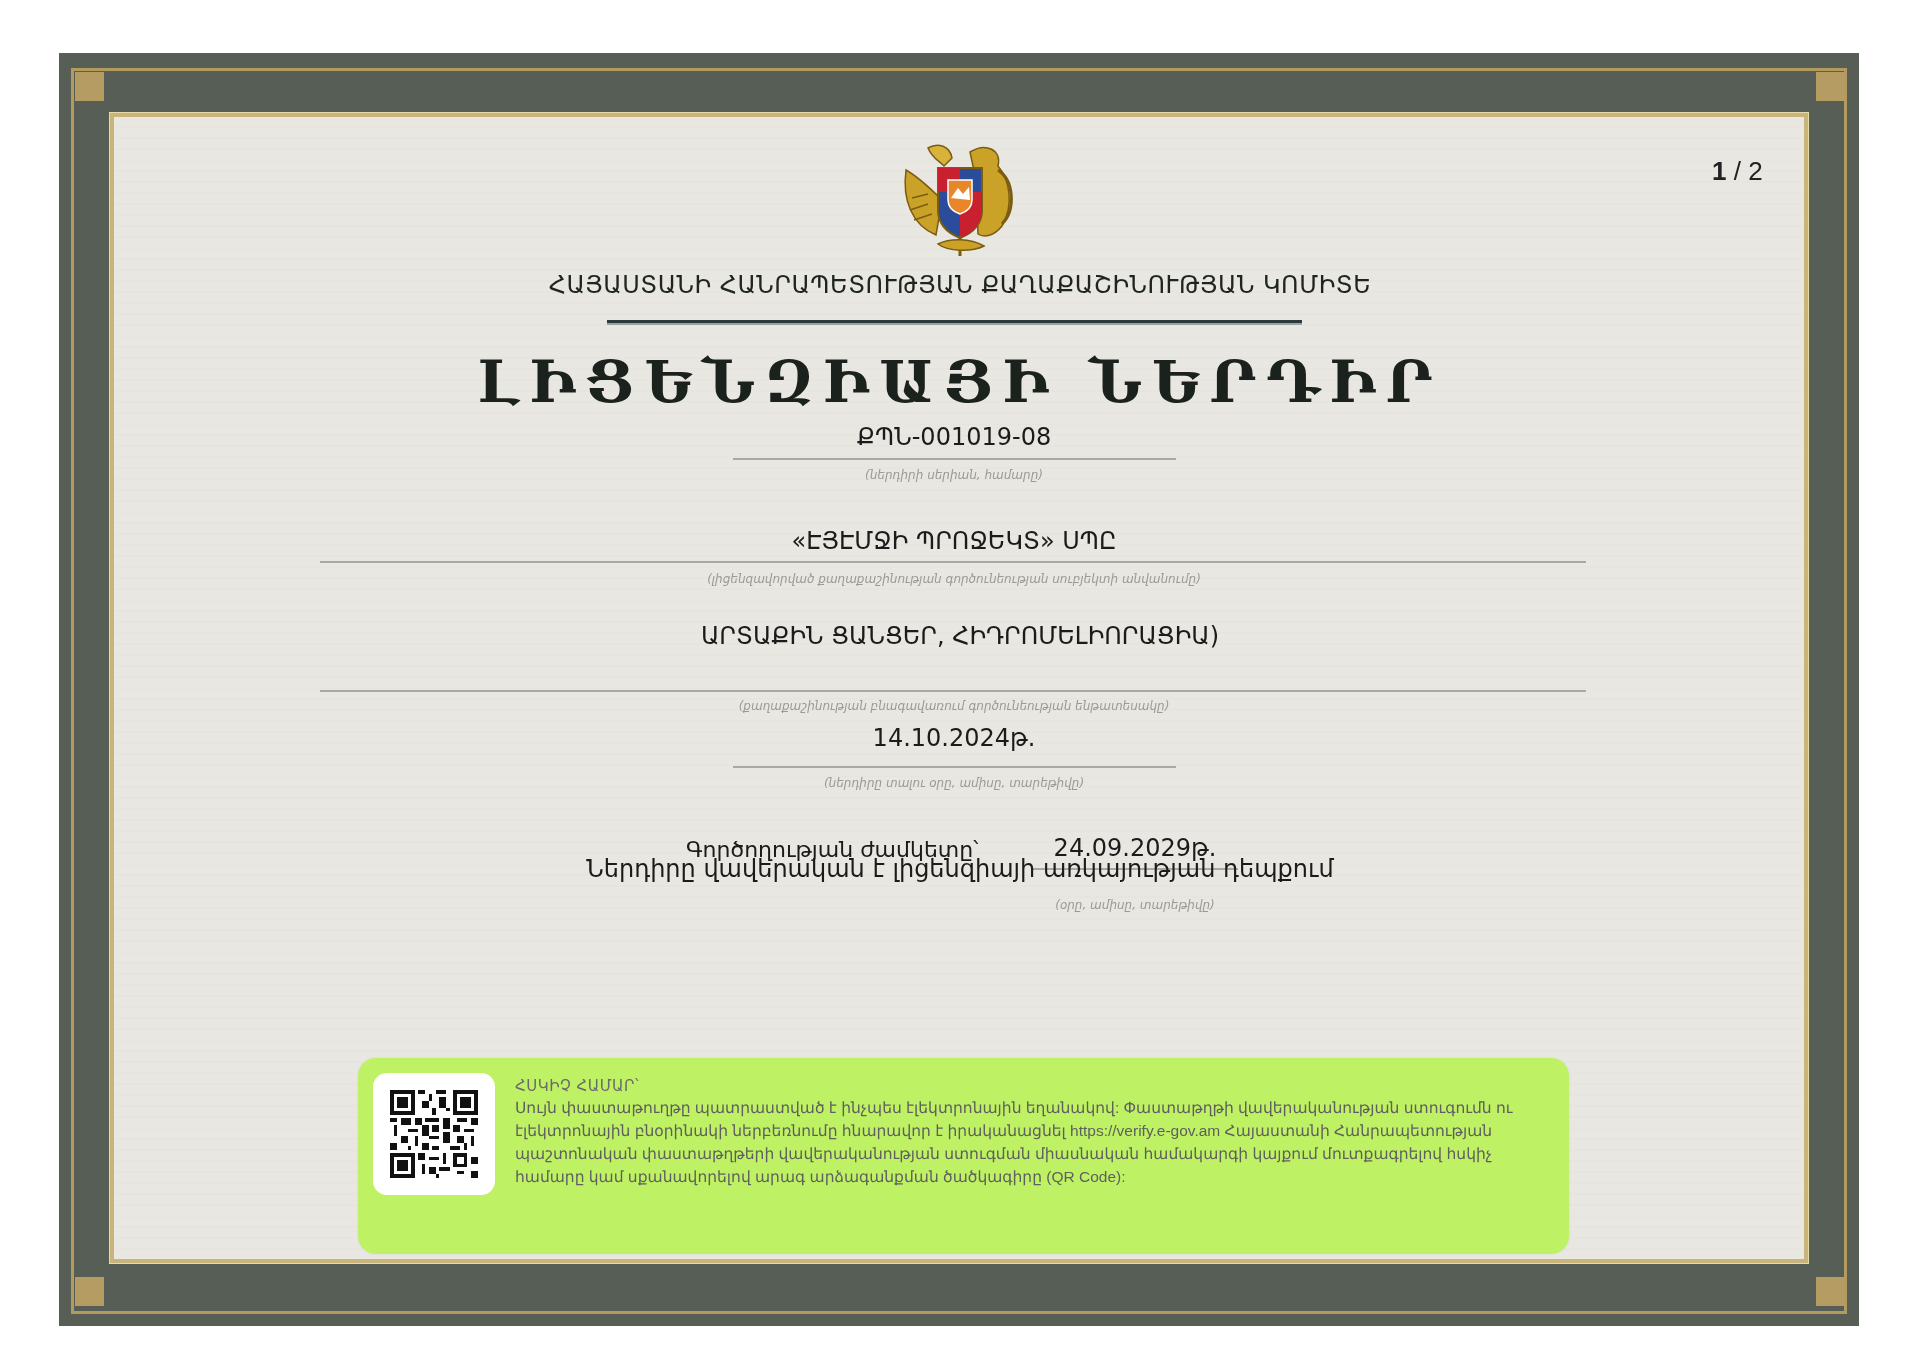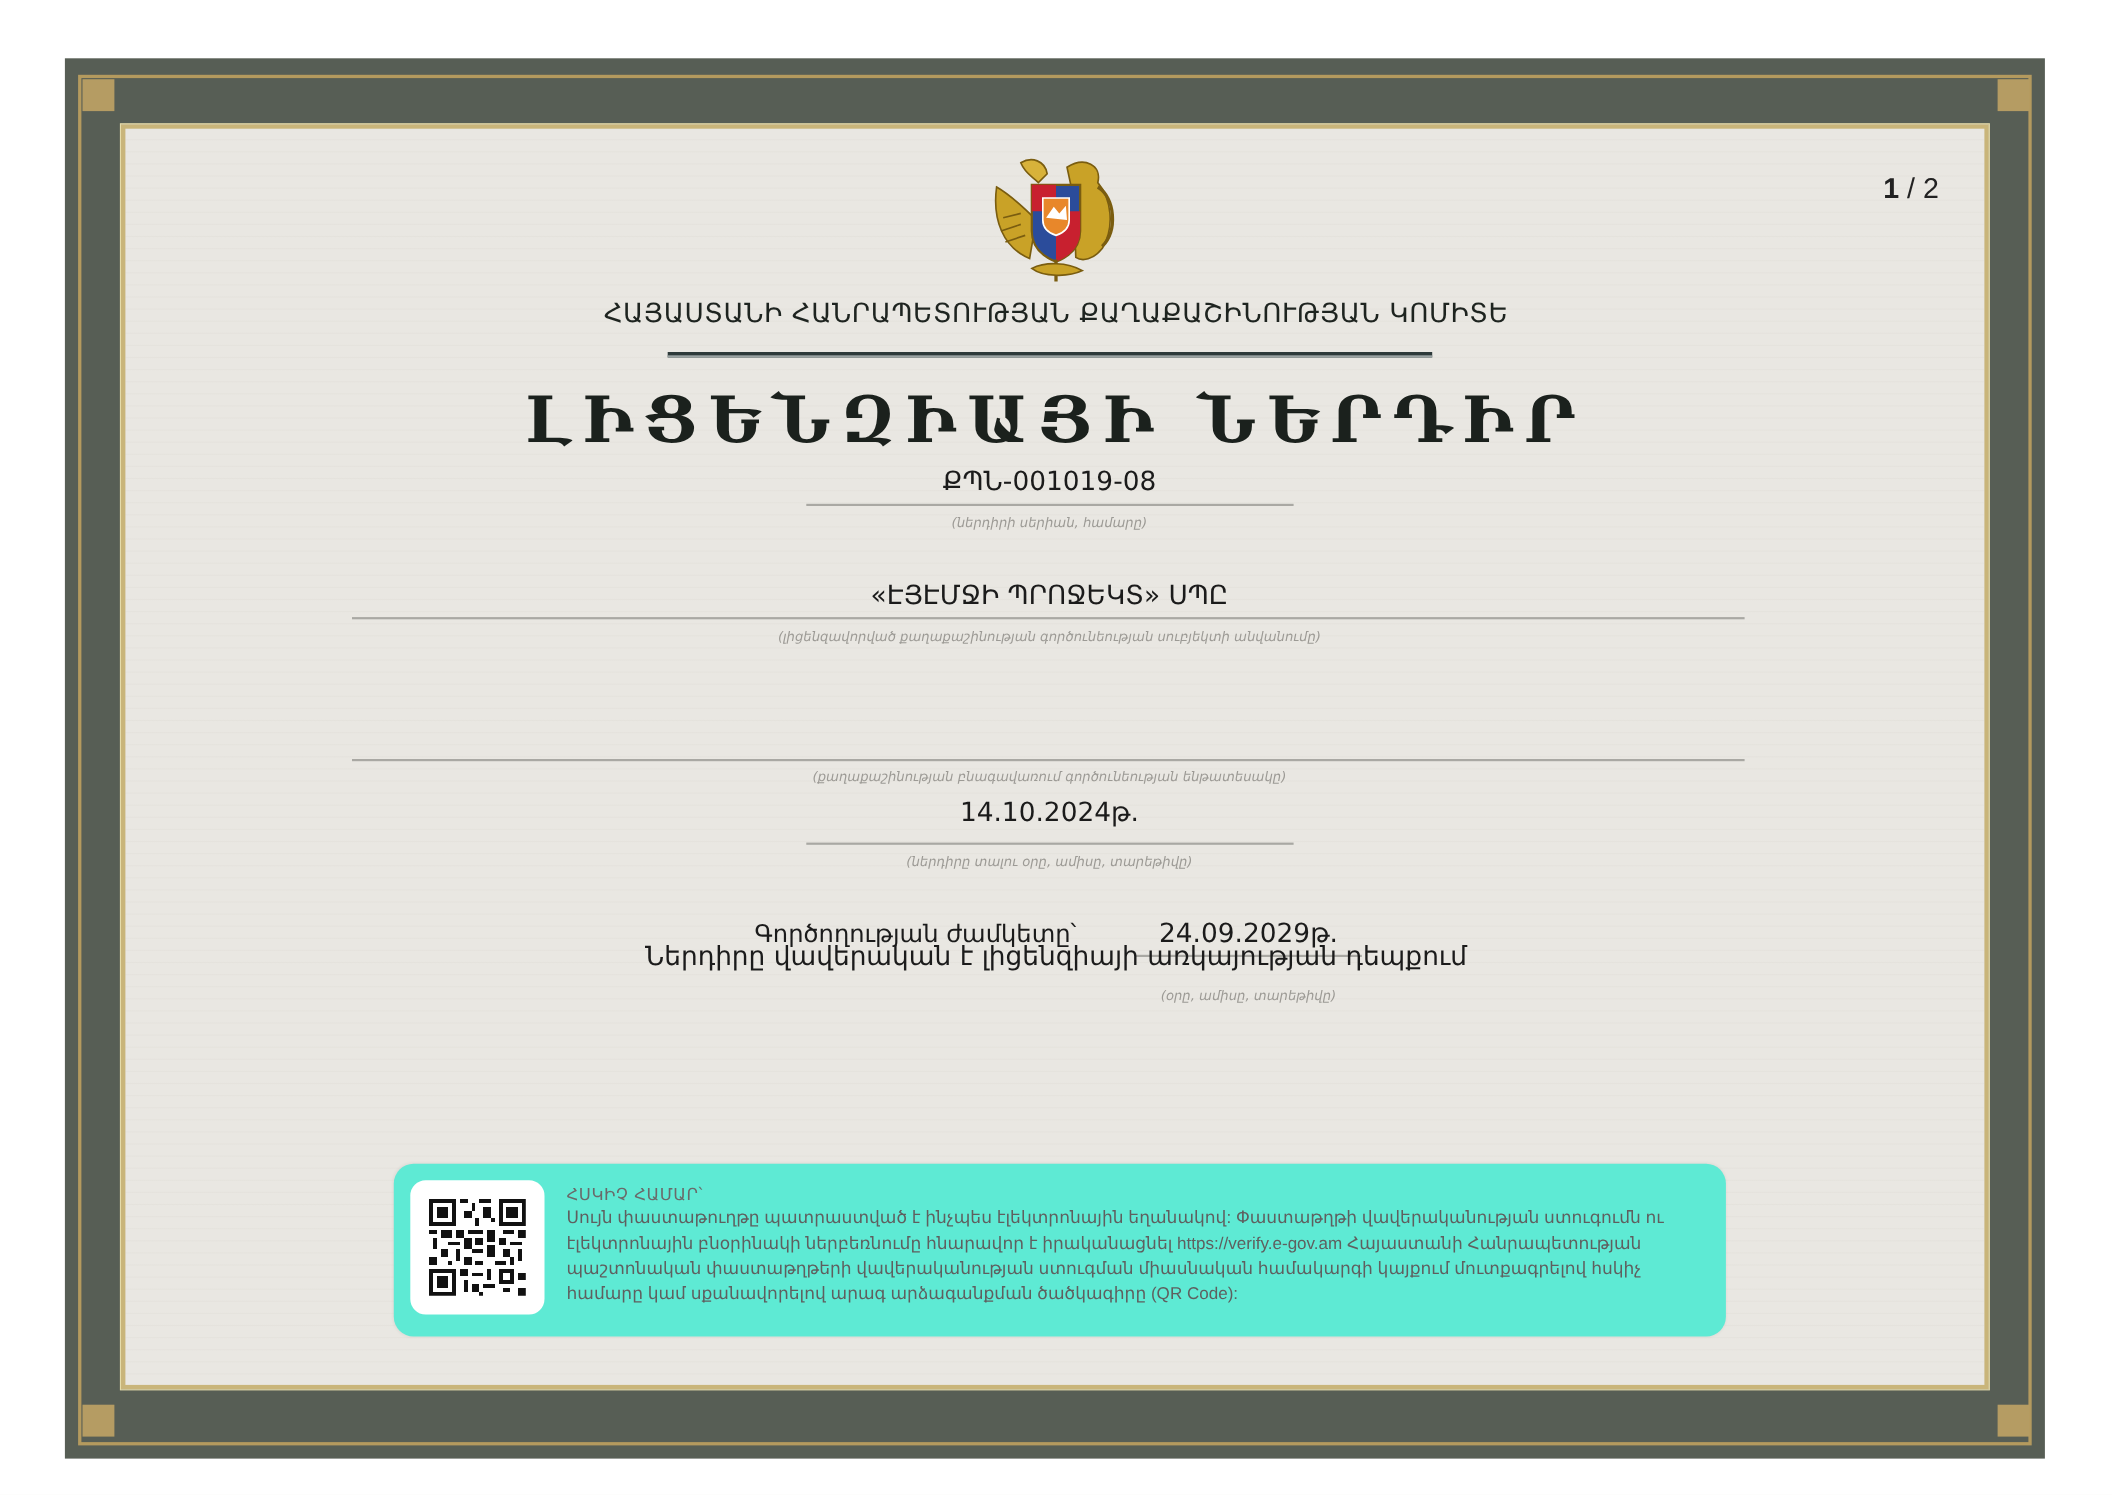--- a/index.html
+++ b/index.html
@@ -18,21 +18,21 @@
   .page-num b { font-weight:700; }
   .emblem { left:898px; top:140px; width:124px; height:118px; }
   .header-text { left:960px; top:271px; font-size:24px; color:#1e2420; letter-spacing:0.5px; font-family:"DejaVu Sans", sans-serif; }
   .header-rule { left:607px; top:320px; width:695px; height:3px; background:#2d3a3a; border-bottom:2px solid #9aa3a3; }
   .title { left:960px; top:348px; font-size:58px; font-weight:700; color:#1b211d; letter-spacing:10px; font-family:"DejaVu Serif", serif;text-align:right; }
   .value { font-size:24px; color:#1b1b1b; font-family:"DejaVu Sans", sans-serif; }
   .rule { height:2px; background:#a9a8a3; }
   .caption { font-size:12px; font-style:italic; color:#9c9a95; font-family:"DejaVu Sans", sans-serif; }
   .activity { left:960px; top:618px; width:1230px; font-size:24px; line-height:36px; color:#1b1b1b; text-align:center; transform:translateX(-50%); }
   .validity { left:960px; top:855px; font-size:24px; color:#1b1b1b; }
-  .verify-box { left:358px; top:1058px; width:1211px; height:157px; background:#5eead4; border-radius:18px; box-shadow:0 0 3px rgba(0,0,0,0.06); }
+  .verify-box { left:358px; top:1058px; width:1211px; height:196px; background:#bef264; border-radius:18px; box-shadow:0 0 3px rgba(0,0,0,0.06); }
   .qr-wrap { left:15px; top:15px; width:122px; height:122px; background:#ffffff; border-radius:14px; }
   .qr { position:absolute; left:17px; top:17px; width:88px; height:88px; }
   .verify-title { left:157px; top:19px; font-size:15px; color:#6a6a6a; letter-spacing:0.5px; font-family:"DejaVu Sans", sans-serif; }
   .verify-body { left:157px; top:38px; width:1030px; font-size:15.5px; line-height:23px; color:#5f5f5f; font-family:"Liberation Sans", sans-serif; }
 </style>
 </head>
 <body>
 
 <div class="frame">
   <div class="gold-line"></div>
@@ -74,20 +74,21 @@
 
 <div class="abs center-x value" style="left:954px; top:423px;">ՔՊՆ-001019-08</div>
 <div class="abs rule" style="left:733px; top:458px; width:443px;"></div>
 <div class="abs center-x caption" style="left:954px; top:468px;">(ներդիրի սերիան, համարը)</div>
 
 <div class="abs center-x value" style="left:954px; top:527px;">«ԷՅԷՄՋԻ ՊՐՈՋԵԿՏ» ՍՊԸ</div>
 <div class="abs rule" style="left:320px; top:561px; width:1266px;"></div>
 <div class="abs center-x caption" style="left:954px; top:572px;">(լիցենզավորված քաղաքաշինության գործունեության սուբյեկտի անվանումը)</div>
 
 <div class="abs activity">
+  <div>ԱՐՏԱՔԻՆ ՑԱՆՑԵՐ, ՀԻԴՐՈՄԵԼԻՈՐԱՑԻԱ)</div>
 </div>
 <div class="abs rule" style="left:320px; top:690px; width:1266px;"></div>
 <div class="abs center-x caption" style="left:954px; top:699px;">(քաղաքաշինության բնագավառում գործունեության ենթատեսակը)</div>
 
 <div class="abs center-x value" style="left:954px; top:724px;">14.10.2024թ.</div>
 <div class="abs rule" style="left:733px; top:766px; width:443px;"></div>
 <div class="abs center-x caption" style="left:954px; top:776px;">(ներդիրը տալու օրը, ամիսը, տարեթիվը)</div>
 
 <div class="abs value" style="left:686px; top:837px; font-size:22px;">Գործողության ժամկետը՝</div>
 <div class="abs center-x value" style="left:1135px; top:834px;">24.09.2029թ.</div>

